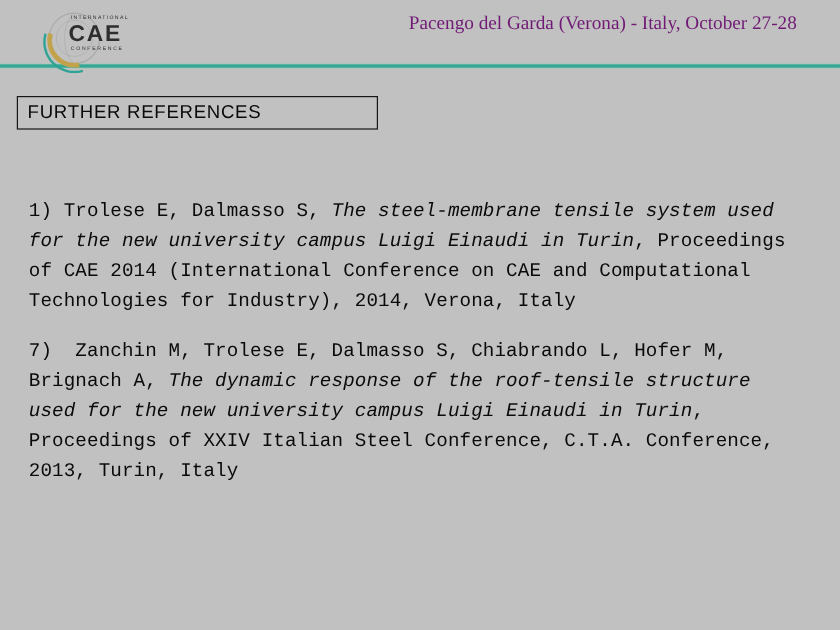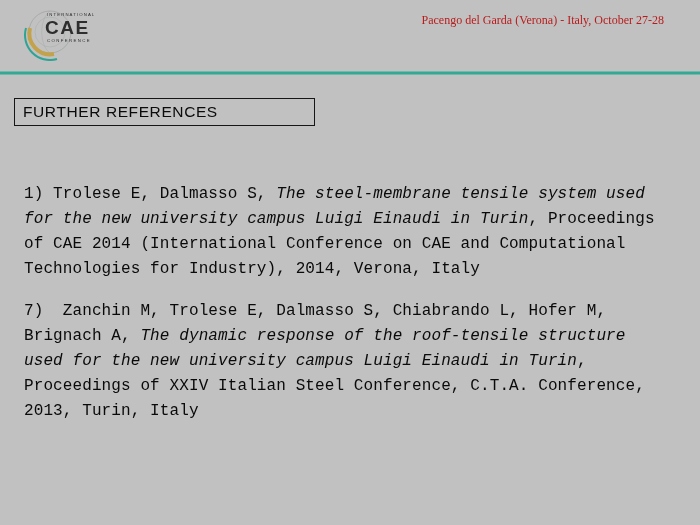--- a/index.html
+++ b/index.html
@@ -9,42 +9,43 @@
     overflow: hidden;
     background: var(--background, #C1C1C1);
     color: var(--text_black, #0a0a0a);
     font-family: "Liberation Sans", sans-serif;
     position: relative;
   }
 
   
   .slide-header {
     position: relative;
-    height: 71px;
+    height: 53px;
+    margin-left: 12px;
   }
   .logo {
     position: absolute;
     left: 19px;
     top: 3px;
     width: 76px;
     height: 58px;
   }
   .logo .sketch { stroke: var(--logo_sketch_gray, #9BA39F); fill: none; }
   .logo .arc-gold { stroke: var(--logo_gold, #C2A24B); fill: none; }
   .logo .arc-teal { stroke: var(--logo_teal, #2FA394); fill: none; }
   .logo text { font-family: "Liberation Sans", sans-serif; fill: #2e2e2e; }
   .header-text {
     position: absolute;
     top: 9px;
     right: 36px;
     text-align: right;
     font-family: "Liberation Serif", serif;
-    font-size: 12px;
+    font-size: 16px;
     line-height: 22px;
-    color: #b91c1c;
+    color: #701a75;
   }
 
   
   .divider {
     height: 4px;
     background: linear-gradient(
       to bottom,
       #9CC9BD 0%,
       var(--divider_teal, #36A794) 28%,
       var(--divider_teal, #36A794) 72%,

